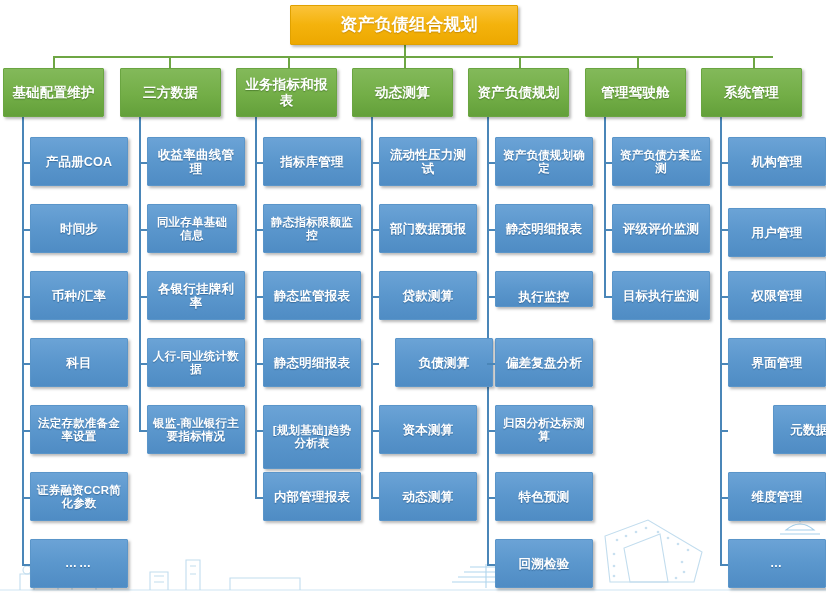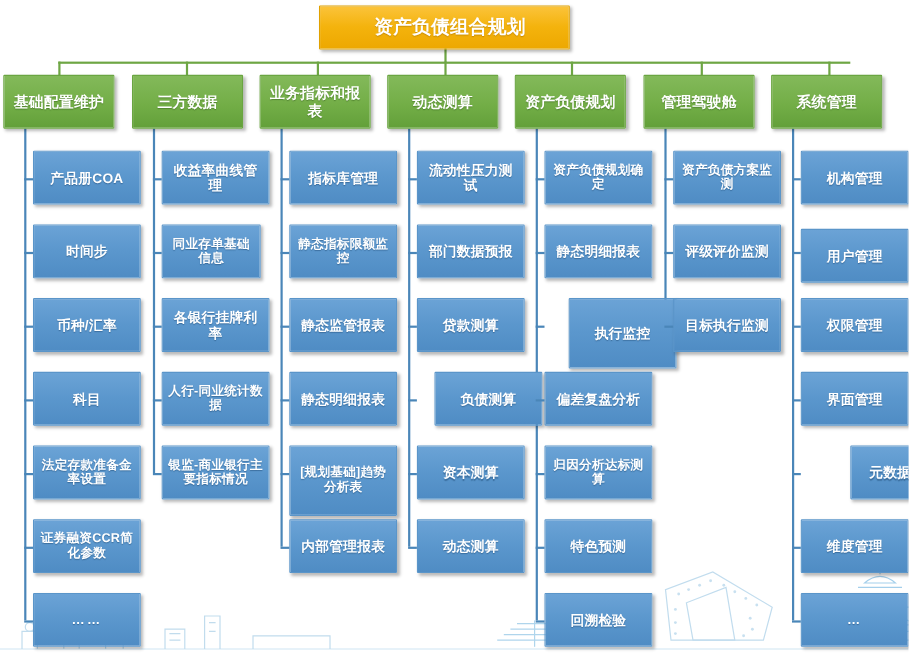--- a/index.html
+++ b/index.html
@@ -224,21 +224,21 @@
       </div>
       <div class="node lvl2" style="left: 468px; top: 68px; width: 101px; height: 49px;">
         <span>资产负债规划</span>
       </div>
       <div class="node lvl3 small" style="left: 495px; top: 137px; width: 98px; height: 49px;">
         <span>资产负债规划确定</span>
       </div>
       <div class="node lvl3" style="left: 495px; top: 204px; width: 98px; height: 49px;">
         <span>静态明细报表</span>
       </div>
-      <div class="node lvl3" style="left: 517px; top: 271px; width: 98px; height: 64px;">
+      <div class="node lvl3" style="left: 495px; top: 271px; width: 98px; height: 36px; align-items: flex-end;">
         <span>执行监控</span>
       </div>
       <div class="node lvl3" style="left: 495px; top: 338px; width: 98px; height: 49px;">
         <span>偏差复盘分析</span>
       </div>
       <div class="node lvl3 small" style="left: 495px; top: 405px; width: 98px; height: 49px;">
         <span>归因分析达标测算</span>
       </div>
       <div class="node lvl3" style="left: 495px; top: 472px; width: 98px; height: 49px;">
         <span>特色预测</span>

